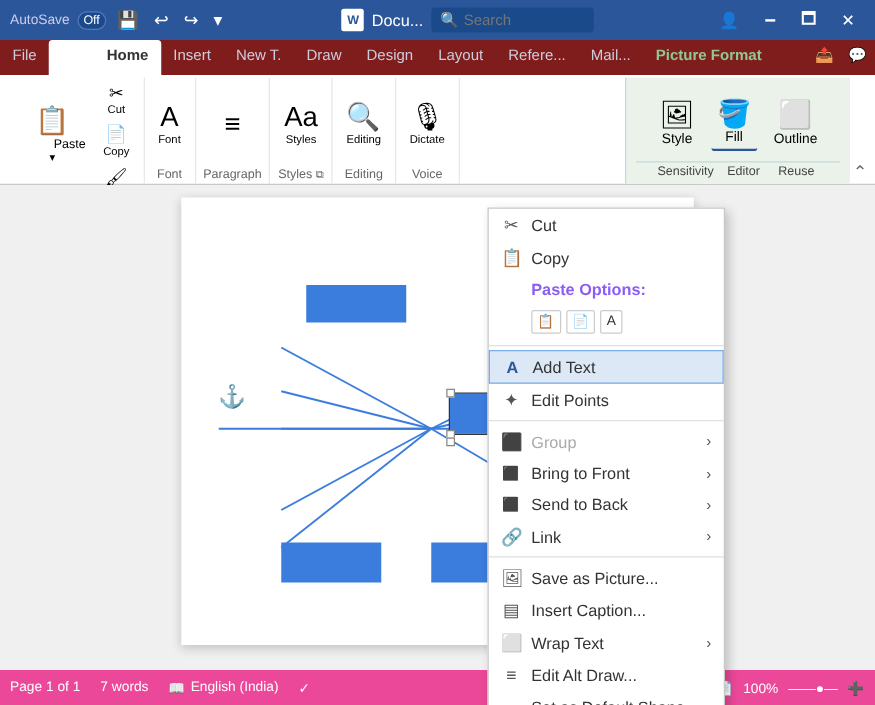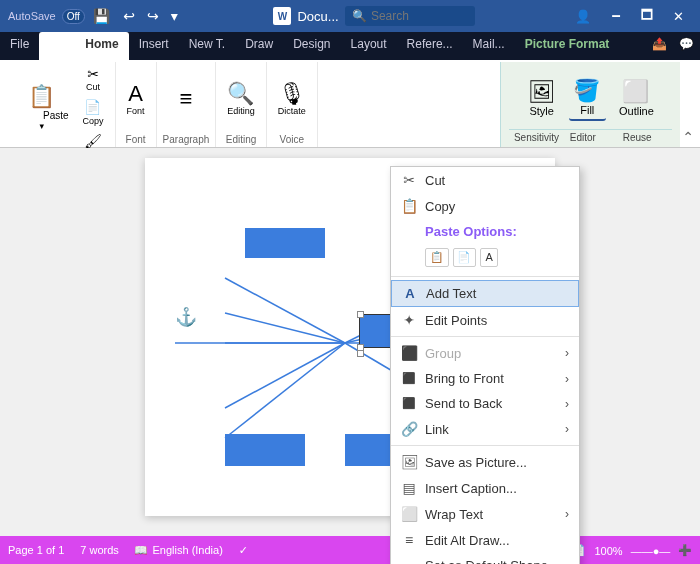--- a/index.html
+++ b/index.html
@@ -22,32 +22,32 @@
     .context-menu { position: absolute; background: white; border: 1px solid #c8c8c8; box-shadow: 3px 3px 8px rgba(0,0,0,0.2); width: 190px; z-index: 100; font-size: 13px; }
     .ctx-item { display: flex; align-items: center; padding: 5px 10px; cursor: pointer; gap: 8px; color: #333; position: relative; }
     .ctx-item.highlighted { background: #dce8f5; border: 1px solid #7aade8; }
     .ctx-item.disabled { color: #aaa; cursor: default; }
     .ctx-icon { width: 16px; text-align: center; font-size: 14px; color: #555; flex-shrink: 0; }
     .ctx-label { flex: 1; }
     .ctx-arrow { color: #555; font-size: 12px; margin-left: auto; }
     .ctx-separator { height: 1px; background: #e0e0e0; margin: 3px 0; }
 
     
-    .status-bar { background: #d946ef; height: 28px; display: flex; align-items: center; padding: 0 8px; color: white; font-size: 11px; gap: 16px; position: absolute; bottom: 0; left: 0; right: 0; }
+    .status-bar { background: #ec4899; height: 28px; display: flex; align-items: center; padding: 0 8px; color: white; font-size: 11px; gap: 16px; position: absolute; bottom: 0; left: 0; right: 0; }
     .status-item { display: flex; align-items: center; gap: 4px; }
     .status-right { margin-left: auto; display: flex; gap: 8px; align-items: flex-end; }
 
     
     .qa-icon { color: white; font-size: 14px; cursor: pointer; padding: 2px 3px; }
 
     
     .paste-sub { display: flex; gap: 4px; padding: 2px 0; }
     .paste-sub-btn { border: 1px solid #ccc; border-radius: 2px; padding: 2px 4px; cursor: pointer; font-size: 11px; background: white; }
 
-    .tabs-row { display: flex; background: #0f172a; height: 28px; }
+    .tabs-row { display: flex; background: #7f1d1d; height: 28px; }
     .t { color: #ccd; font-size: 12px; padding: 5px 10px; cursor: pointer; }
     .t.active { background: white; color: #333; font-weight: 600; border-radius: 3px 3px 0 0; padding-left: 46px; }
 
     .main-ribbon { background: white; border-bottom: 1px solid #c8c8c8; display: flex; align-items: stretch; height: 88px; padding: 2px 4px 0; }
     .rg { display: flex; flex-direction: column; border-right: 1px solid #e8e8e8; padding: 2px 6px; align-items: center; }
     .rg-label { font-size: 10px; color: #666; margin-top: auto; }
     .rg-content { display: flex; gap: 4px; align-items: center; flex: 1; }
     .rb { display: flex; flex-direction: column; align-items: center; padding: 3px 5px; cursor: pointer; border-radius: 3px; font-size: 10px; }
     .rb .ic { font-size: 22px; line-height: 1.1; }
   </style>
@@ -129,20 +129,29 @@
 
   <div class="rg">
     <div class="rg-content">
       <div class="rb">
           <span class="ic">≡</span>
         </div>
     </div>
     <div class="rg-label">Paragraph</div>
   </div>
 
+  <div class="rg">
+    <div class="rg-content">
+      <div class="rb">
+          <span class="ic">Aa</span>
+          <span style="font-size:9px;">Styles</span>
+        </div>
+    </div>
+    <div class="rg-label">Styles <span style="font-size:9px;">⧉</span></div>
+  </div>
 
   <div class="rg">
     <div class="rg-content">
       <div class="rb">
           <span class="ic">🔍</span>
           <span style="font-size:9px;">Editing</span>
         </div>
     </div>
     <div class="rg-label">Editing</div>
   </div>
@@ -168,21 +177,21 @@
         <span>Fill</span>
       </div>
       <div class="rb" style="font-size:11px;">
         <span style="font-size:22px;">⬜</span>
         <span>Outline</span>
       </div>
     </div>
     <div style="font-size:10px; color:#444; text-align:center; padding-top:2px; border-top:1px solid #bdd;">
       <span style="margin:0 4px; cursor:pointer;">Sensitivity</span>
       <span style="margin:0 4px; cursor:pointer;">Editor</span>
-      <span style="margin:0 20px; cursor:pointer;">Reuse</span>
+      <span style="margin:0 8px; cursor:pointer;">Reuse</span>
     </div>
   </div>
 
   <div style="display:flex;align-items:flex-end;padding:2px;">
     <span style="font-size:14px;cursor:pointer;color:#666;">⌃</span>
   </div>
 </div>
 
 <div style="background:#f0f0f0; height:378px; display:flex; justify-content:center; padding:10px; position:relative;">
 

